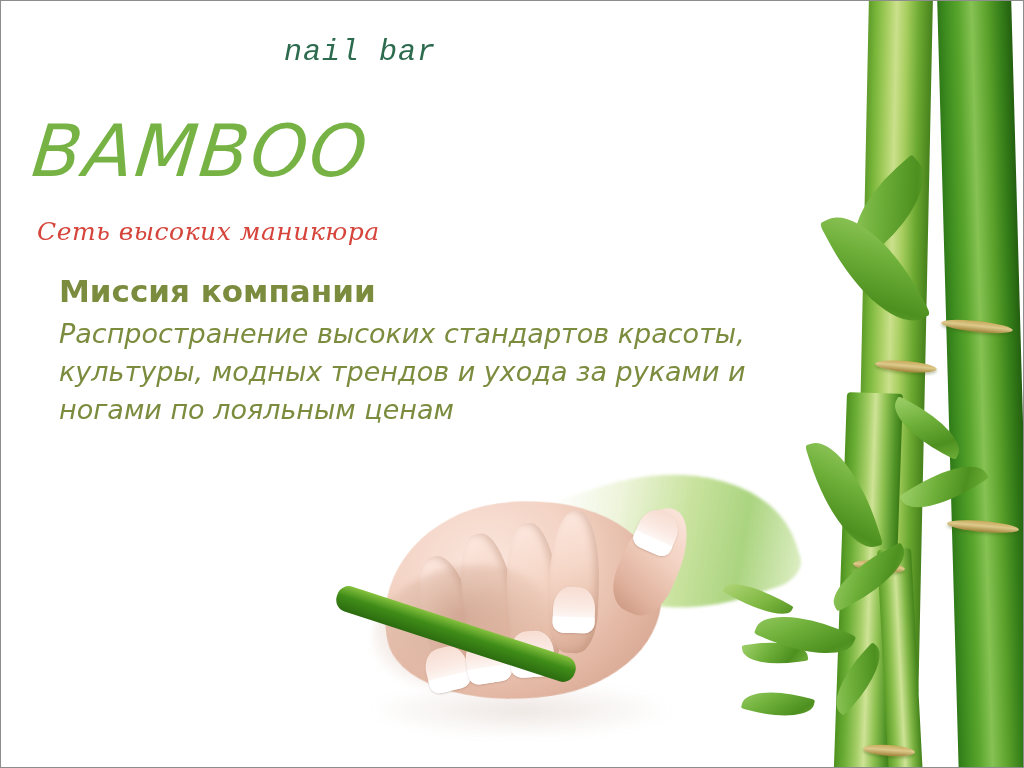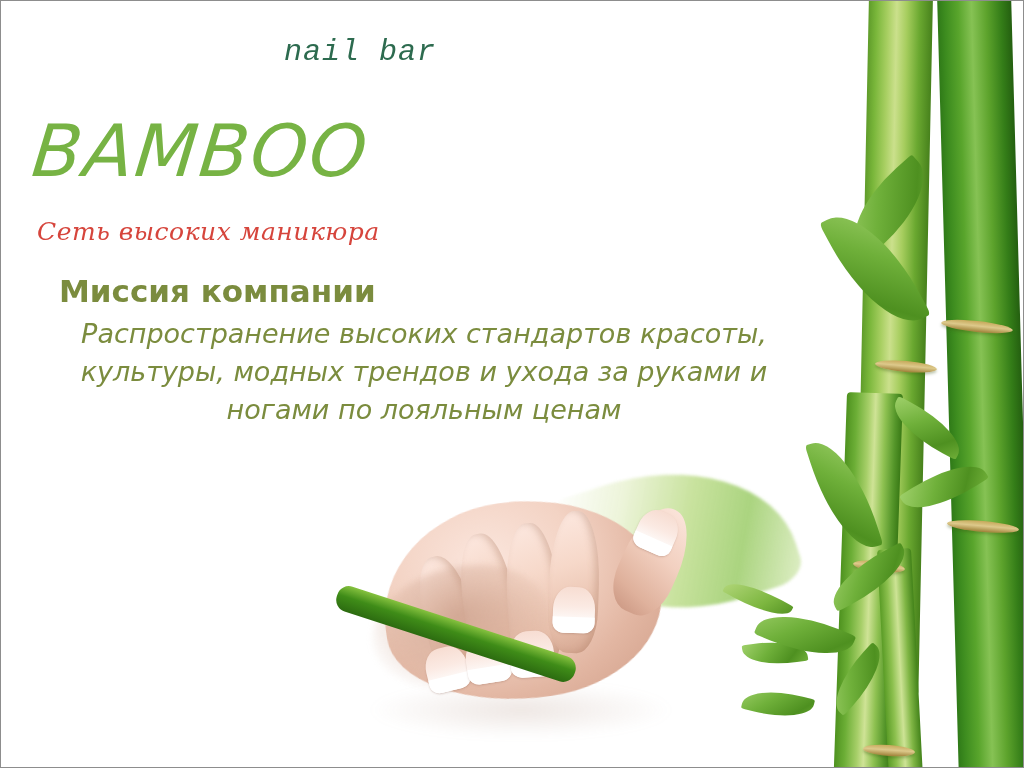--- a/index.html
+++ b/index.html
@@ -73,21 +73,20 @@
     white-space: nowrap;
   }
   .mission-body {
     font-family: "DejaVu Sans", sans-serif;
     font-style: italic;
     font-size: 27px;
     color: #7b8c3e;
     line-height: 1.42;
     margin: 0;
     max-width: 730px;
-    text-align: center;
   }
 
   
   .stalk {
     position: absolute;
     border-radius: 4px;
   }
   .stalk-a {   
     left: 868px;
     top: -6px;

